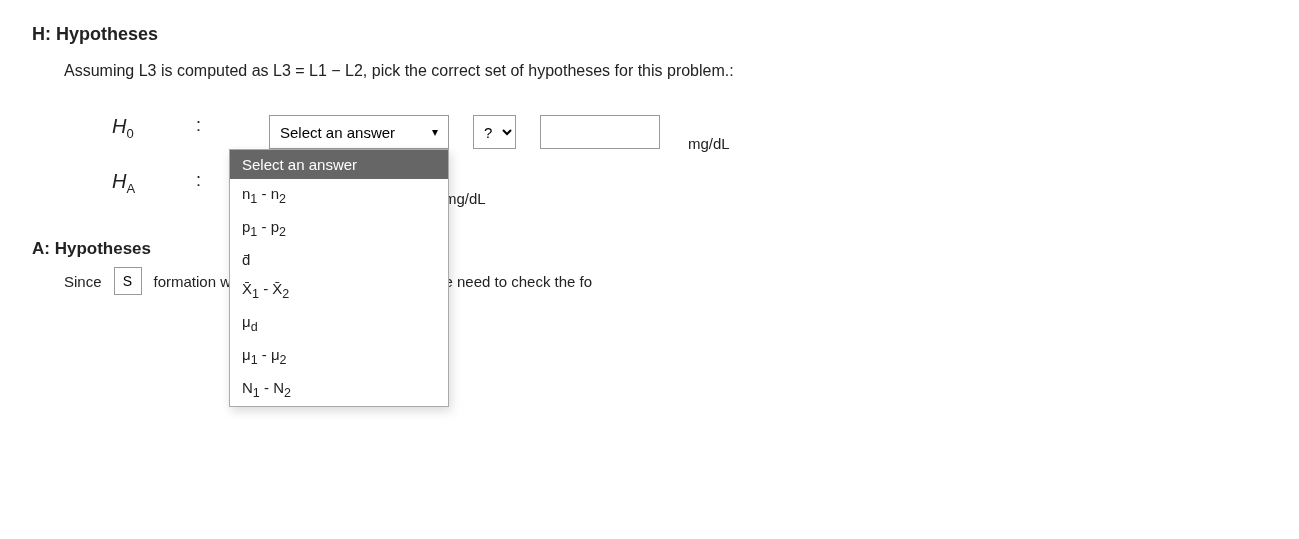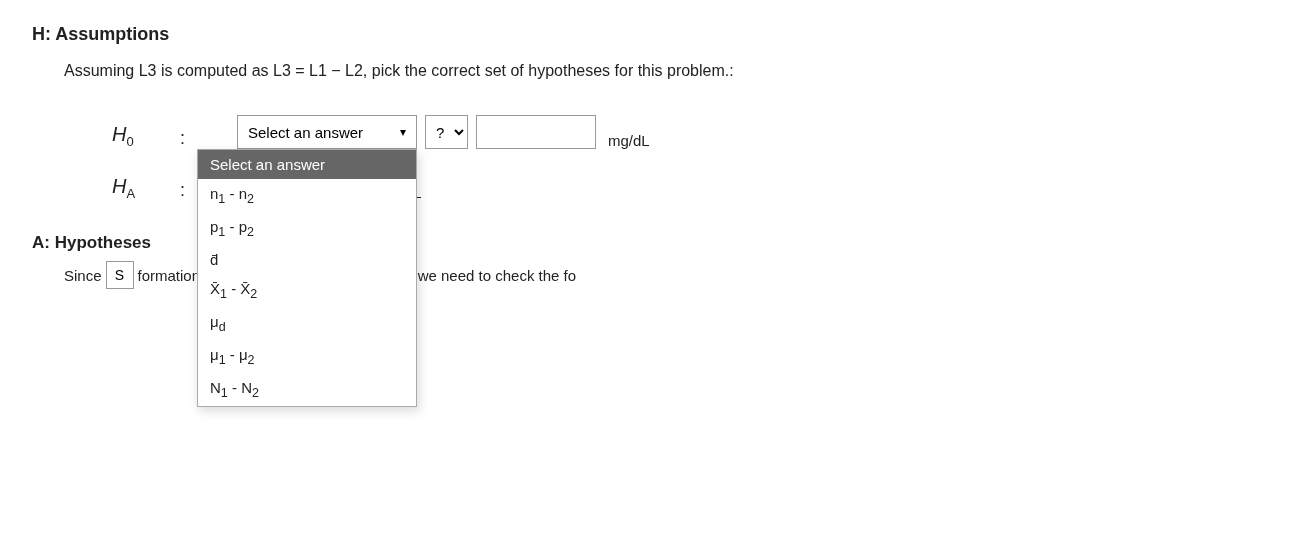--- a/index.html
+++ b/index.html
@@ -18,24 +18,24 @@
       margin-bottom: 14px;
     }
     .question-text {
       font-size: 16px;
       margin-left: 32px;
       margin-bottom: 32px;
       line-height: 1.5;
     }
     .hypothesis-row {
       display: flex;
-      align-items: flex-end;
+      align-items: flex-start;
       margin-left: 80px;
       margin-bottom: 18px;
-      gap: 8px;
+      gap: 24px;
       position: relative;
     }
     .h-label {
       font-style: italic;
       font-size: 20px;
       min-width: 60px;
     }
     .h-label sub {
       font-style: normal;
       font-size: 13px;
@@ -96,47 +96,48 @@
     .value-input {
       border: 1px solid #999;
       width: 120px;
       height: 34px;
       padding: 4px 8px;
       font-size: 15px;
     }
     .unit-label {
       font-size: 15px;
       margin-left: 4px;
+      margin-top: 20px;
     }
     .assumptions-title {
       font-weight: bold;
       font-size: 17px;
       margin-top: 24px;
       margin-bottom: 8px;
     }
     .since-row {
       margin-left: 32px;
       font-size: 15px;
       display: flex;
       align-items: center;
-      gap: 4px;
+      gap: 12px;
     }
     .since-input {
       border: 1px solid #999;
       width: 28px;
       height: 28px;
       font-size: 14px;
       text-align: center;
       padding: 2px;
     }
   </style>
 </head>
 <body>
 
-<div class="section-title">H: Assumptions</div>
+<div class="section-title">H: Hypotheses</div>
 
 <div class="question-text">Assuming L3 is computed as L3 = L1 − L2, pick the correct set of hypotheses for this problem.:</div>
 
 <div class="hypothesis-row">
   <span class="h-label">
     <i>H</i><sub>0</sub>
   </span>
   <span class="colon">:</span>
 
   <div class="select-answer-dropdown">

